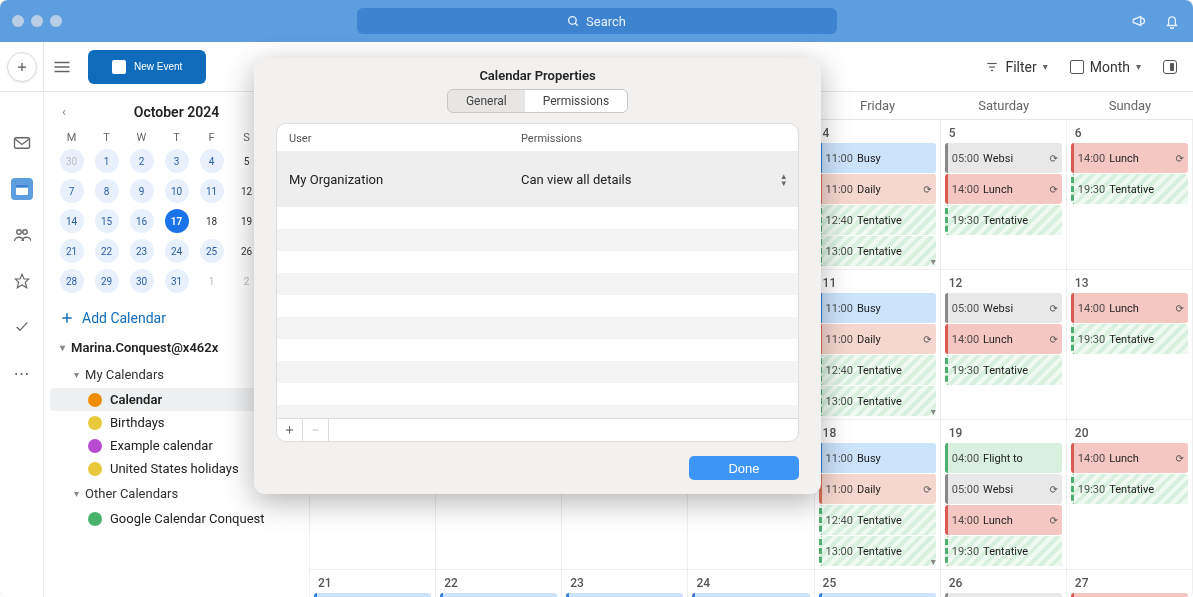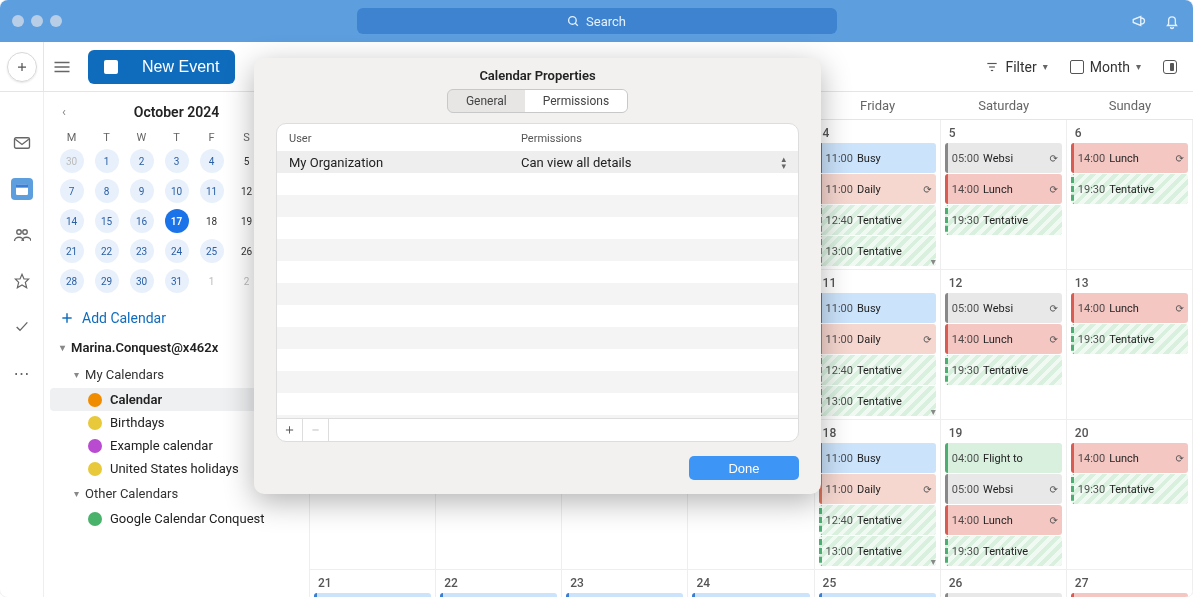--- a/index.html
+++ b/index.html
@@ -11,21 +11,21 @@
   .traffic { display:flex; gap:7px; align-items:center; }
   .traffic span { width:12px; height:12px; border-radius:50%; background:#b7cee6; display:inline-block; }
   .searchbox { margin-left:auto; margin-right:auto; width:480px; height:26px; background:#3e83d0; border-radius:6px; display:flex; align-items:center; justify-content:center; color:#e4f0fb; gap:6px; font-size:13px; }
   .titlebar-right { display:flex; gap:14px; color:#e4f0fb; }
 
   
   .toolbar { height:50px; display:flex; align-items:center; padding:0 10px 0 0; border-bottom:1px solid #e5e5e5; }
   .leftrail { width:44px; border-right:1px solid #e5e5e5; height:100%; display:flex; align-items:center; justify-content:center; }
   .hamburger { width:36px; display:flex; align-items:center; justify-content:center; color:#666; }
   .addcircle { width:30px; height:30px; border:1px solid #d8d8d8; border-radius:50%; display:flex; align-items:center; justify-content:center; color:#555; font-size:16px; box-shadow:0 1px 2px rgba(0,0,0,.1);}
-  .newevent { margin-left:8px; background:#0f6cbd; color:#fff; border:none; border-radius:6px; height:34px; padding:0 16px; display:flex; align-items:center; gap:24px; font-size:16px; font-weight:500; }
+  .newevent { margin-left:8px; background:#0f6cbd; color:#fff; border:none; border-radius:6px; height:34px; padding:0 24px; display:flex; align-items:center; gap:8px; font-size:10px; font-weight:500; }
   .newevent .sq { width:14px; height:14px; background:#fff; border-radius:2px; display:inline-block; }
   .toolright { margin-left:12px; display:flex; align-items:center; gap:10px; }
   .tbtn { display:flex; align-items:center; gap:6px; color:#333; font-size:14px; padding:4px 6px;}
   .chev { font-size:10px; color:#666; }
   .sqicon { width:14px; height:14px; border:1.5px solid #555; border-radius:2px; }
 
   
   .main { display:flex; height:calc(597px - 42px - 50px); }
   .rail { width:44px; border-right:1px solid #eee; display:flex; flex-direction:column; align-items:center; padding-top:40px; gap:24px; color:#555; }
   .rail .item { width:22px; height:22px; display:flex; align-items:center; justify-content:center; border-radius:4px; }
@@ -78,21 +78,21 @@
   .modal-title { text-align:center; font-weight:600; padding:10px 0 6px; font-size:13px;}
   .tabs { display:flex; justify-content:center; padding-bottom:10px;}
   .tabwrap { display:flex; border:1px solid #c8c8c8; border-radius:6px; overflow:hidden; background:#e7e6e5;}
   .tab { padding:4px 18px; font-size:12px; color:#444; }
   .tab.active { background:#fff; }
   .panel { margin:0 22px 0; background:#fff; border:1px solid #ddd; border-radius:10px; flex:1; display:flex; flex-direction:column; overflow:hidden;}
   .thead { display:flex; font-size:11px; color:#555; padding:8px 12px 6px; border-bottom:1px solid #eee;}
   .col-user { flex:0 0 232px; }
   .col-perm { flex:1; }
   .rowstripe { flex:1; background:repeating-linear-gradient(#fff 0 22px,#f4f4f4 22px 44px);}
-  .row1 { display:flex; align-items:center; padding:3px 12px; background:#eee;}
+  .row1 { display:flex; align-items:center; padding:20px 12px; background:#eee;}
   .row1 .col-perm { display:flex; align-items:center; gap:6px;}
   .row1 .updn { margin-left:auto; font-size:9px; color:#666; line-height:7px;}
   .addrem { display:flex; border-top:1px solid #ddd; }
   .sqbtn { width:26px; height:22px; display:flex; align-items:center; justify-content:center; border-right:1px solid #ddd; color:#555; font-size:14px;}
   .sqbtn.dis { color:#bbb;}
   .donebar { padding:14px 22px; display:flex; justify-content:flex-end;}
   .done { background:#3d95f5; color:#fff; border:none; border-radius:5px; width:110px; height:24px; font-size:13px;}
 
   svg { display:block; }
 </style>

